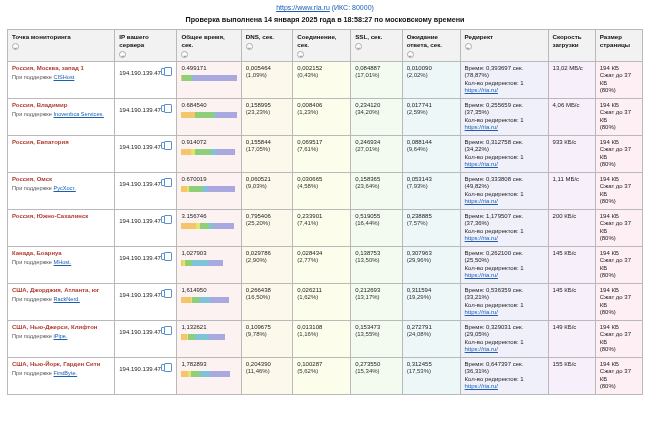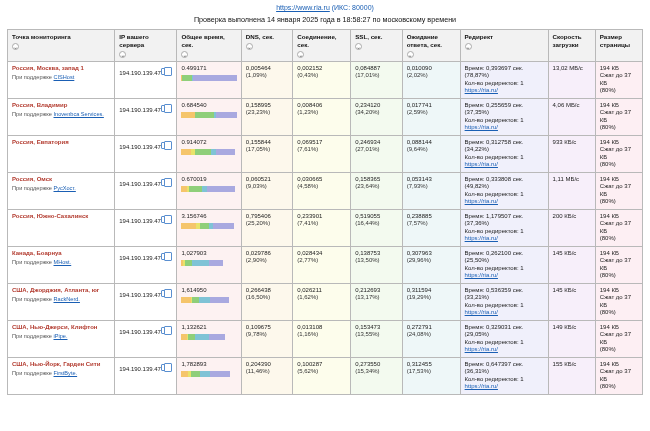--- a/index.html
+++ b/index.html
@@ -17,21 +17,21 @@
   .top-link {
     text-align: center;
     padding-top: 4px;
     font-size: 7px;
     color: #1a5fb4;
   }
   .top-link a { color: #1a5fb4; text-decoration: underline; }
   .top-subtitle {
     text-align: center;
     font-size: 7.2px;
-    font-weight: normal;
+    font-weight: bold;
     color: #111;
     padding: 4px 0 5px 0;
   }
 
   table.results {
     border-collapse: collapse;
     width: 636px;
     margin: 0 7px;
     table-layout: fixed;
   }

